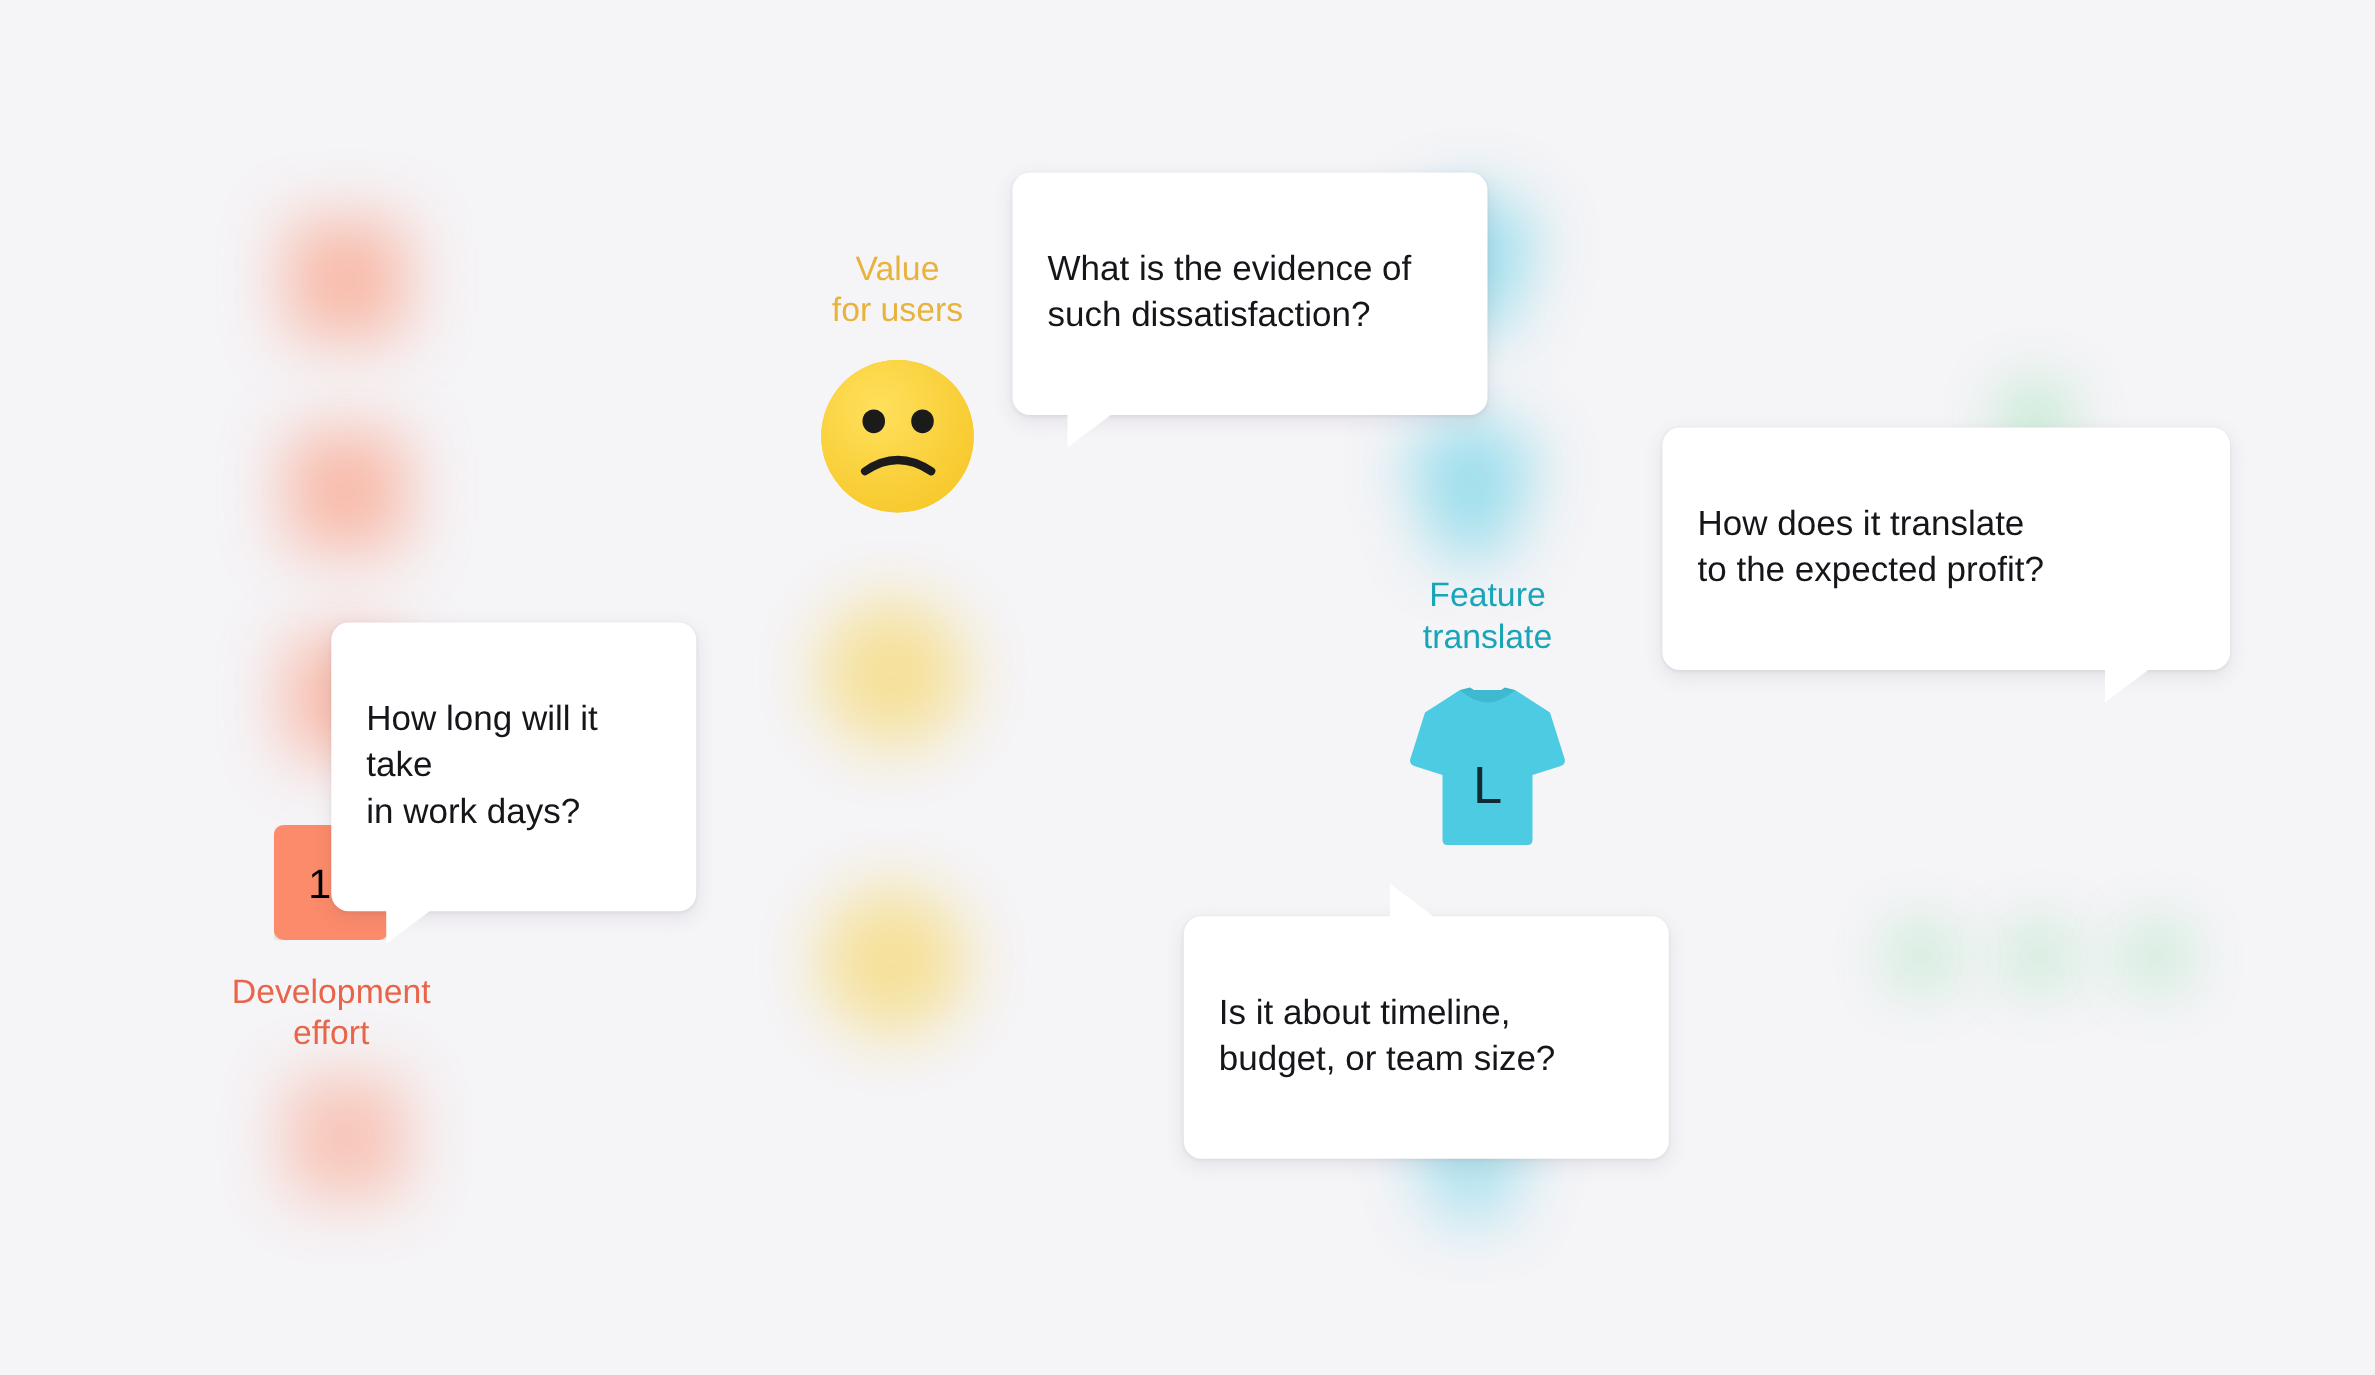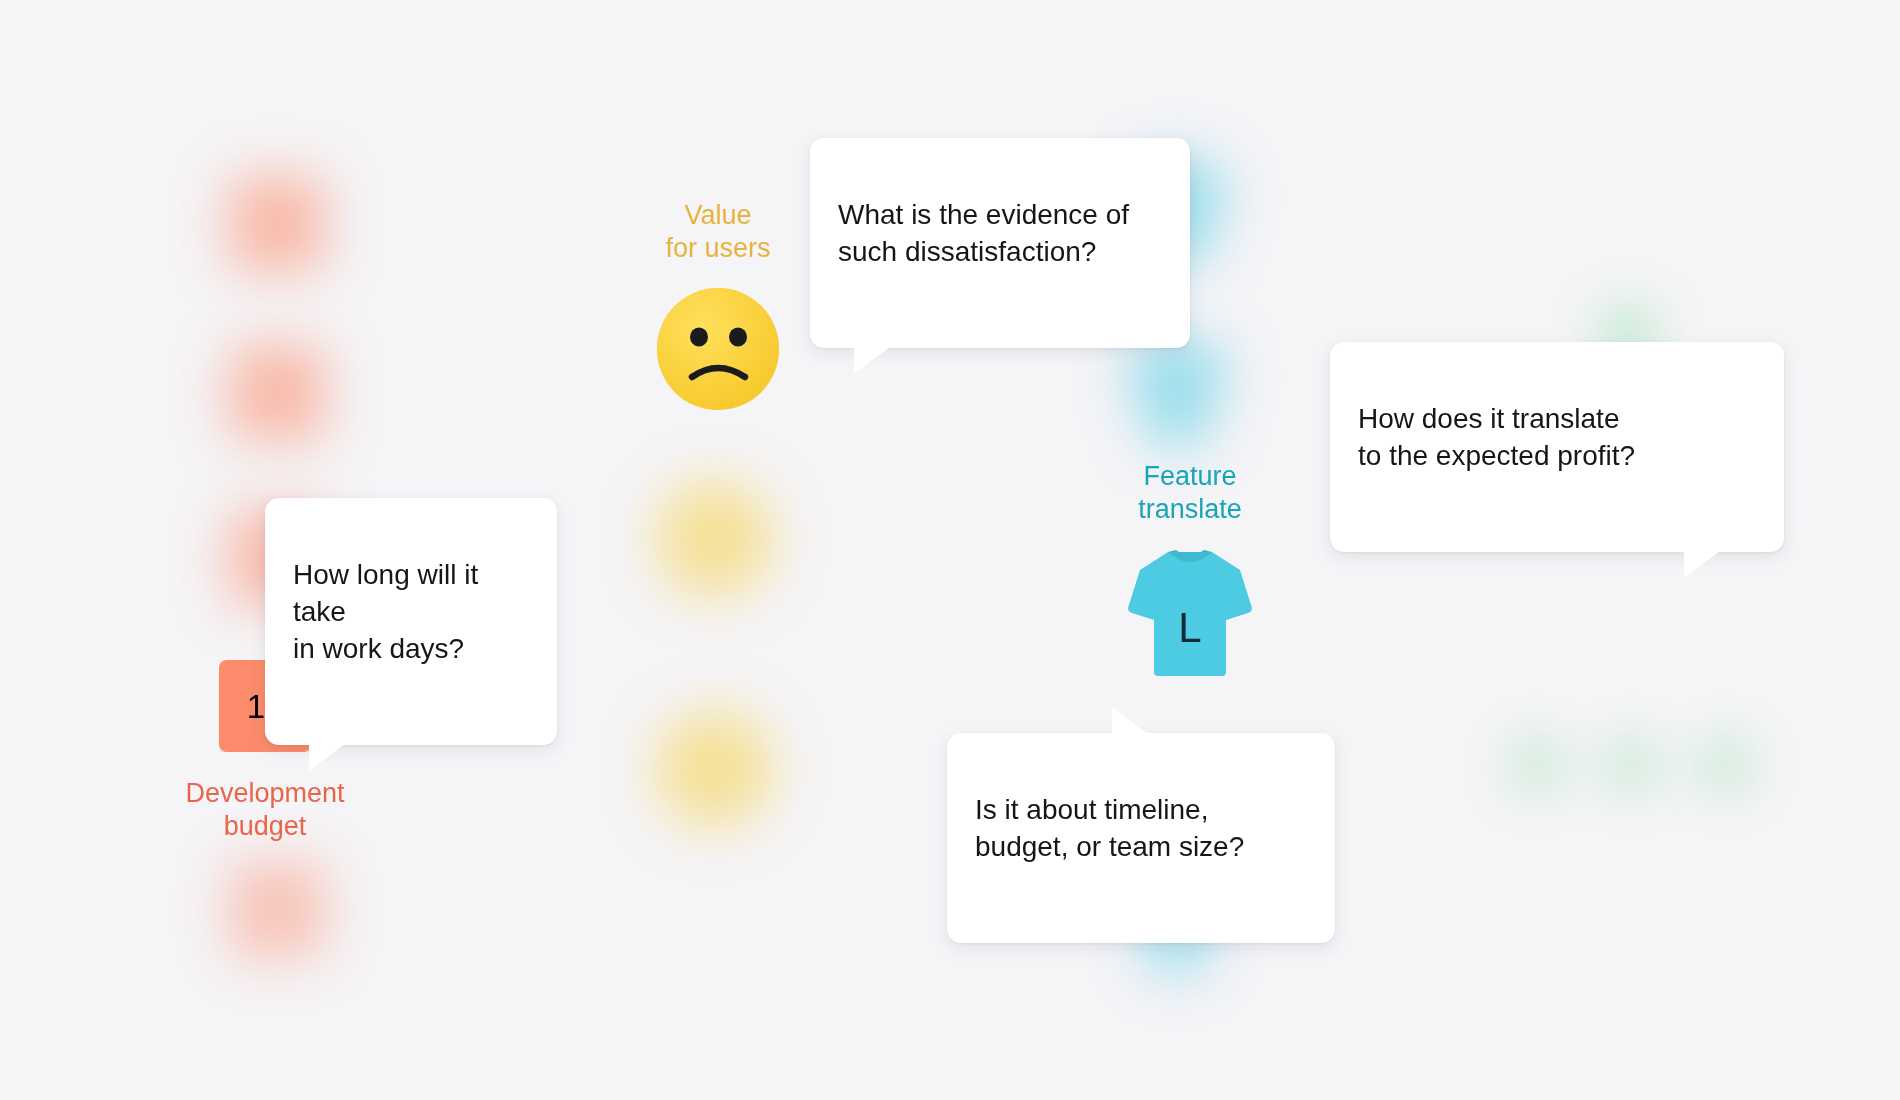--- a/index.html
+++ b/index.html
@@ -78,21 +78,21 @@
   
   .stars { display: flex; justify-content: center; gap: 6px; }
   .star { width: 86px; height: 82px; display: block; }
 
   
   .bubble {
     position: absolute;
     background: #ffffff;
     border-radius: 14px;
     box-shadow: 0 5px 16px rgba(80,70,90,.10), 0 1px 3px rgba(80,70,90,.08);
-    padding: 22px 28px 40px 28px;
+    padding: 22px 28px 24px 28px;
     font-size: 28px;
     line-height: 1.32;
     color: #14161a;
     white-space: pre-line;
   }
   .bubble .tail {
     position: absolute;
     width: 0; height: 0;
   }
   
@@ -159,21 +159,21 @@
       <path d="M33 2 L42 24 L65 25 L47 40 L53 62 L33 49 L13 62 L19 40 L1 25 L24 24 Z" fill="#2ecc63"></path>
     </svg>
   </div>
 
   <div class="col" style="left:155px; top:660px; width:220px;">
     <div class="spcard">
       <span class="fold"></span>
       <span class="num">13</span>
     </div>
     <div class="caption orange" style="margin-top:25px;">Development
-budget</div>
+effort</div>
   </div>
 
   <div class="col" style="left:608px; top:155px; width:220px;margin-top:44px;">
     <div class="caption yellow">Value
 for users</div>
     <svg class="face" viewBox="0 0 124 124" style="margin-top:22px;">
       <circle cx="62" cy="62" r="61" fill="#f8cf3a"></circle>
       <circle cx="62" cy="62" r="61" fill="url(#faceGrad)"></circle>
       <defs>
         <radialGradient id="faceGrad" cx="38%" cy="32%" r="78%">

